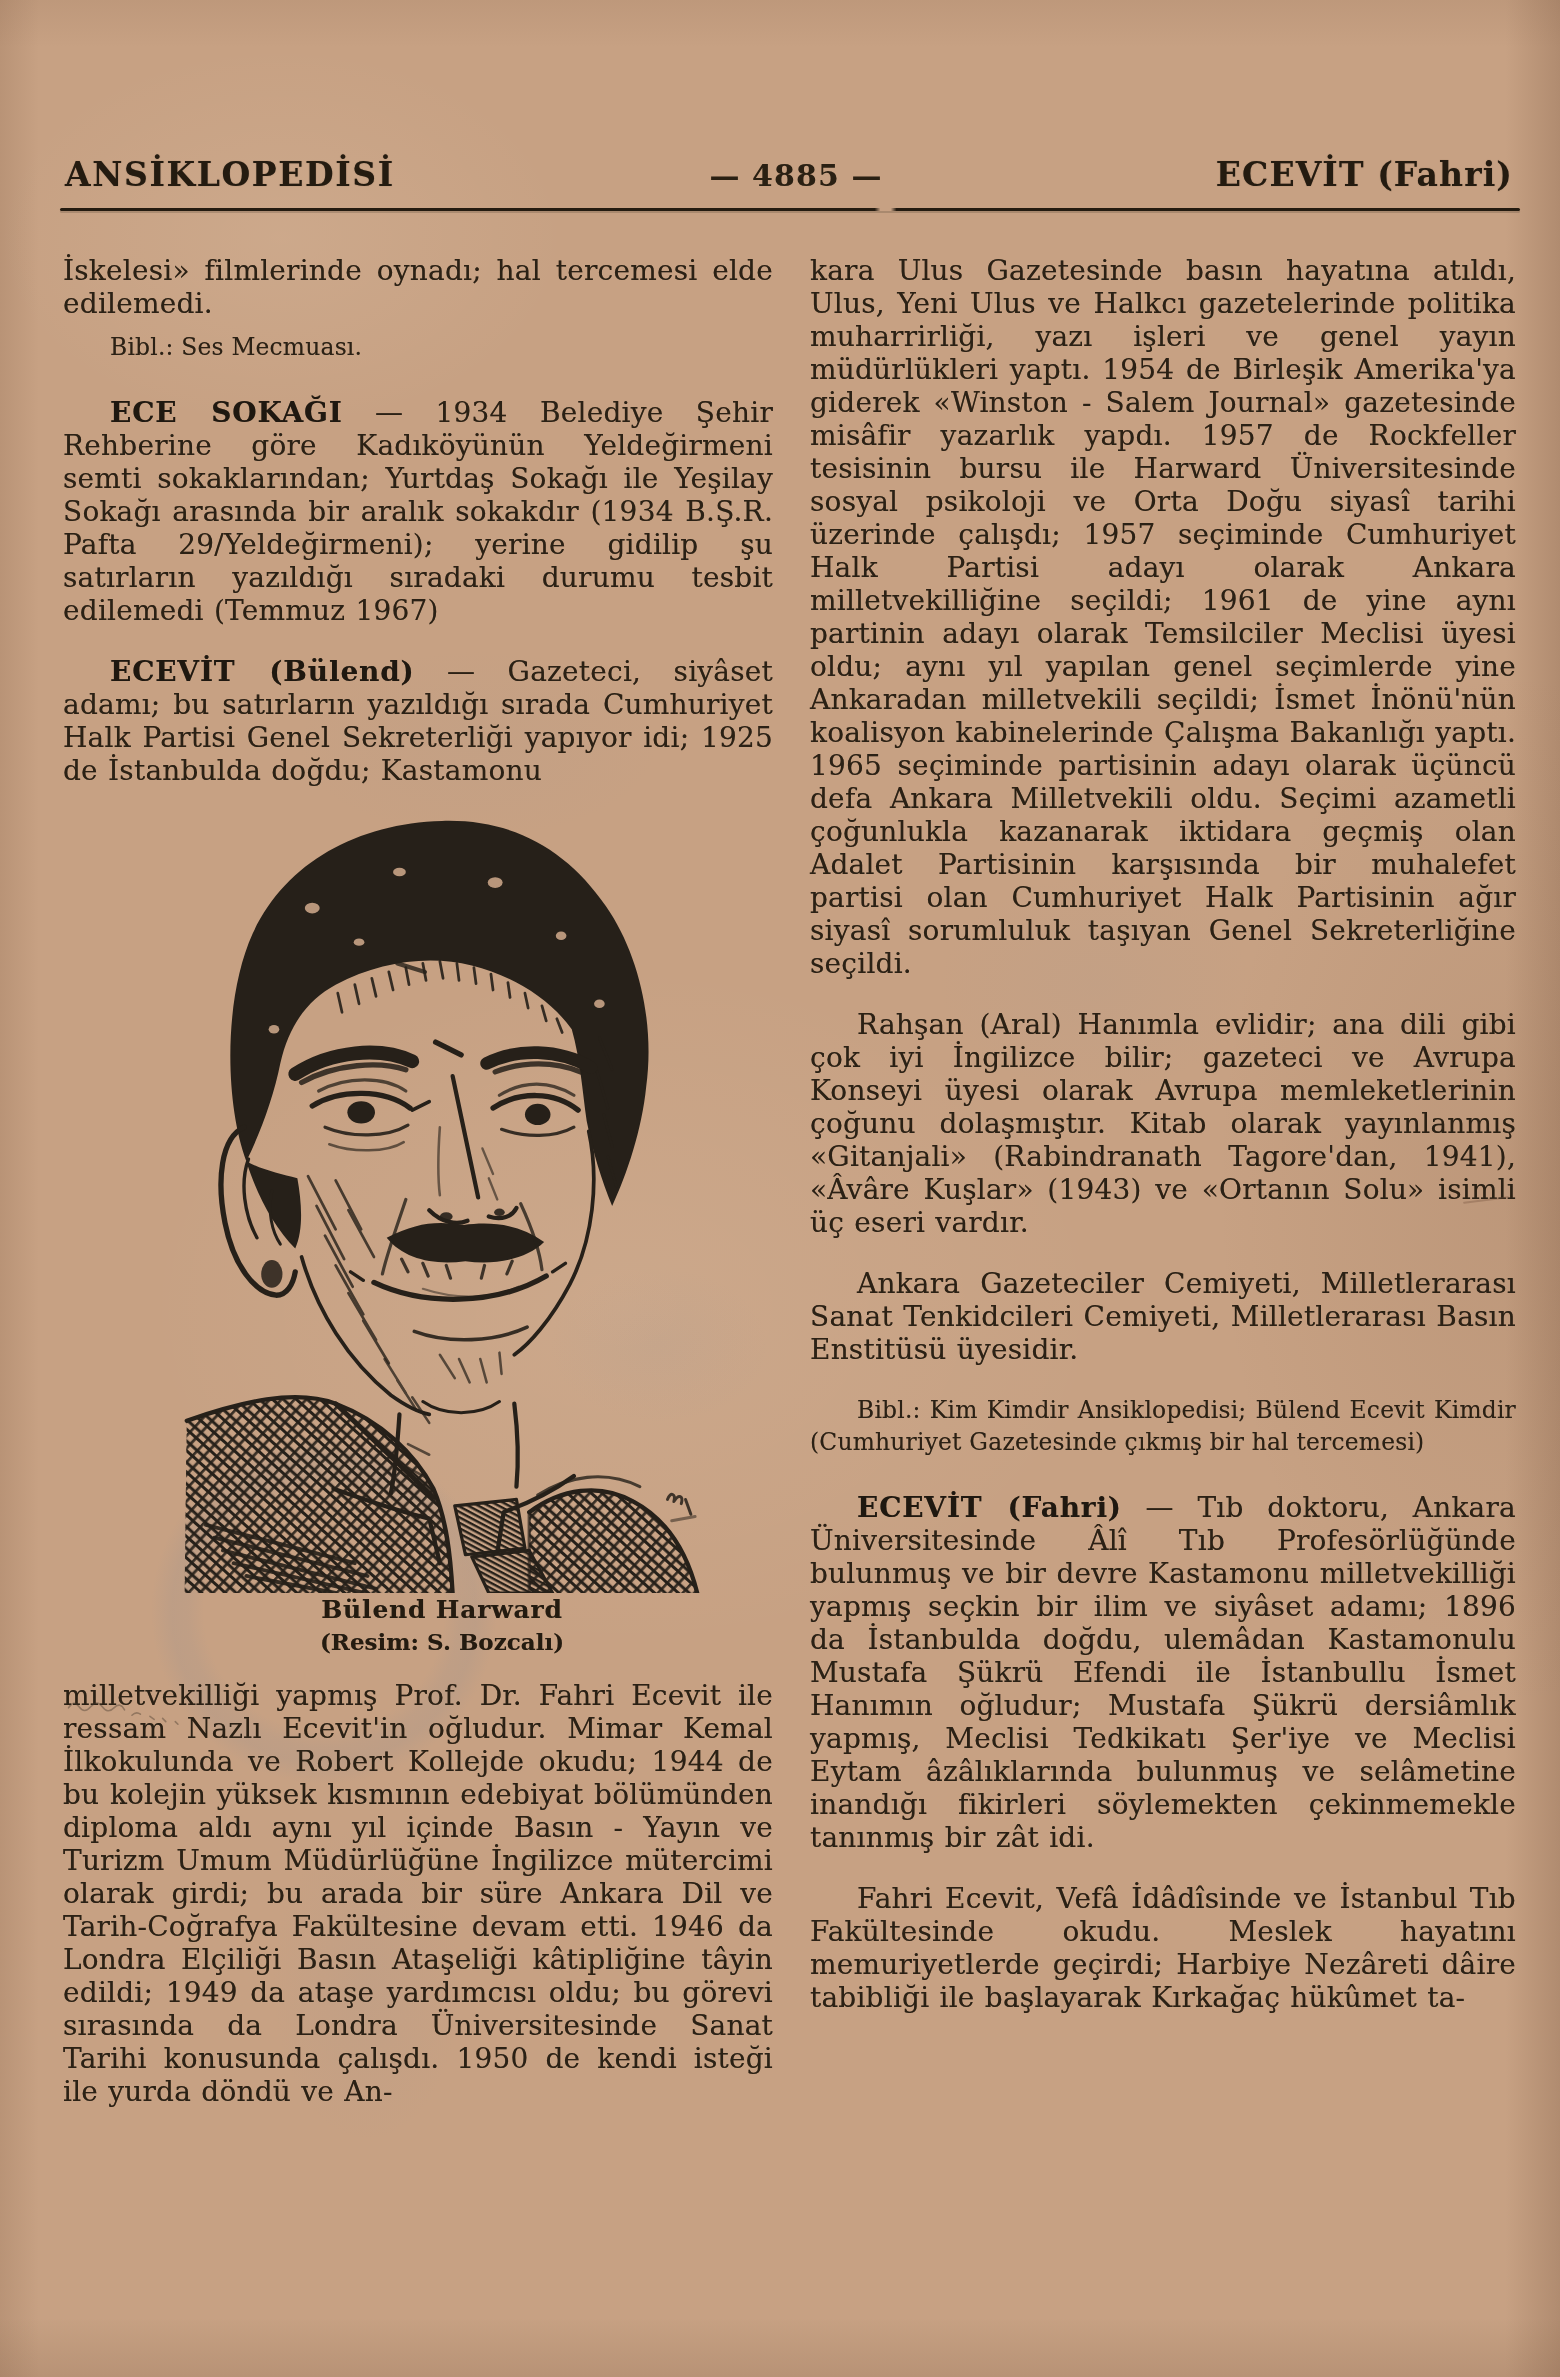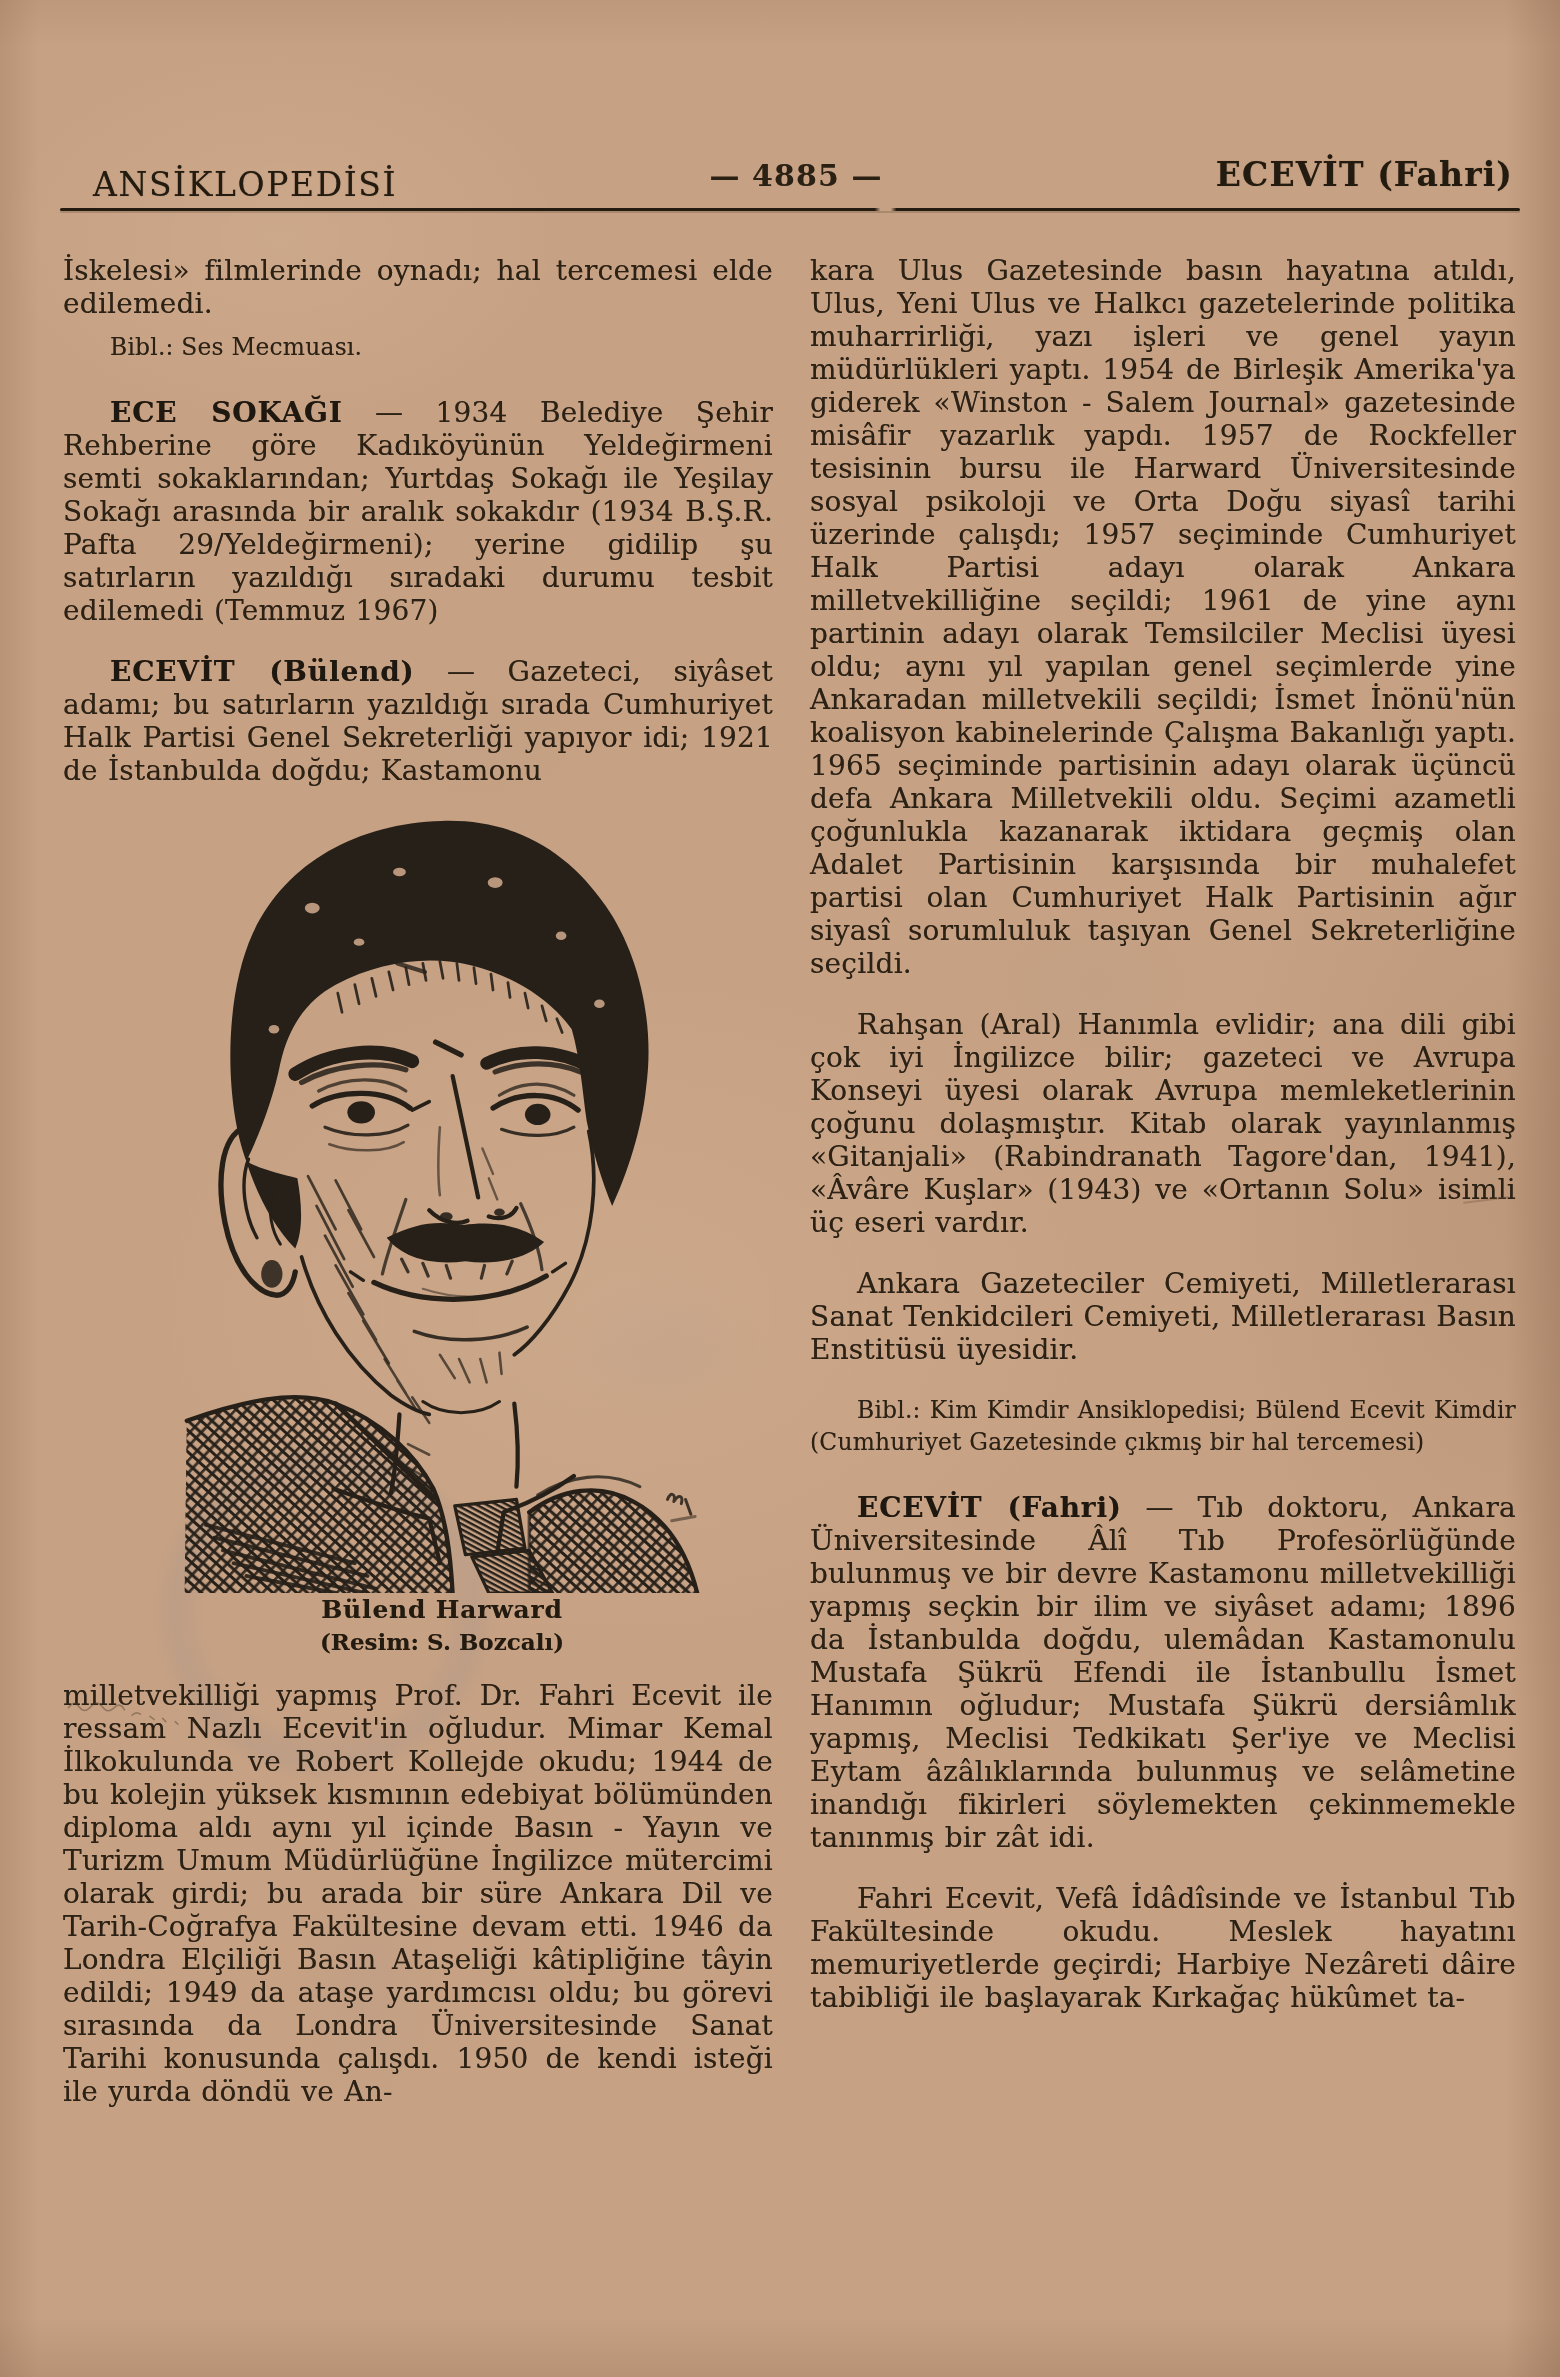--- a/index.html
+++ b/index.html
@@ -20,21 +20,21 @@
   .stains{
     position:absolute;inset:0;pointer-events:none;
     background:
       radial-gradient(circle at 324px 1611px, rgba(125,135,150,0) 0 120px, rgba(125,135,150,.10) 136px, rgba(125,135,150,.13) 152px, rgba(125,135,150,0) 173px),
       radial-gradient(ellipse 138px 229px at 367px 1983px, rgba(130,140,155,.08), transparent 70%),
       radial-gradient(ellipse 229px 159px at 1095px 984px, rgba(135,145,160,.06), transparent 70%),
       radial-gradient(ellipse 159px 112px at 659px 1345px, rgba(130,140,150,.07), transparent 70%),
       radial-gradient(ellipse 266px 138px at 478px 744px, rgba(135,145,155,.05), transparent 70%);
   }
   .header{position:absolute;top:155px;left:0;width:100%;height:45px;}
-  .pub{position:absolute;left:65px;top:10px;font-weight:normal;font-size:33px;letter-spacing:1.6px;color:#241b10;text-shadow:0 0 0.8px rgba(36,27,16,.5);margin-left:28px;}
+  .pub{position:absolute;left:65px;top:0;font-weight:bold;font-size:33px;letter-spacing:1.6px;color:#241b10;text-shadow:0 0 0.8px rgba(36,27,16,.5);}
   .pageno{position:absolute;left:0;top:3.2px;width:100%;text-align:center;font-weight:bold;font-size:30px;letter-spacing:1.1px;color:#2a2013;margin-left:16px;}
   .refword{position:absolute;right:47px;top:0;font-weight:bold;font-size:33px;letter-spacing:1.1px;color:#241b10;text-shadow:0 0 0.8px rgba(36,27,16,.5);}
   .rule{
     position:absolute;top:208px;left:60px;width:1460px;height:3.2px;border-radius:1.6px;
     background:linear-gradient(to right,#241b10 0 55.8%, rgba(36,27,16,0) 56.2% 56.9%, #241b10 57.3% 100%);
     box-shadow:0 2.1px 0 rgba(36,27,16,.18);
   }
   .col{position:absolute;top:254px;}
   .col.left{left:63px;width:710px;}
   .col.right{left:810px;width:706px;}
@@ -71,21 +71,21 @@
     <div class="pub">ANSİKLOPEDİSİ</div>
     <div class="pageno">— 4885 —</div>
     <div class="refword">ECEVİT (Fahri)</div>
   </div>
   <div class="rule"></div>
 
   <div class="col left">
     <p class="body">İskelesi» filmlerinde oynadı; hal tercemesi elde edilemedi.</p>
     <p class="bibl mt-s">Bibl.: Ses Mecmuası.</p>
     <p class="body indent mt-l"><b class="hw">ECE SOKAĞI</b> <span>— 1934 Belediye Şehir Rehberine göre Kadıköyünün Yeldeğirmeni semti sokaklarından; Yurtdaş Sokağı ile Yeşilay Sokağı arasında bir aralık sokakdır (1934 B.Ş.R. Pafta 29/Yeldeğirmeni); yerine gidilip şu satırların yazıldığı sıradaki durumu tesbit edilemedi (Temmuz 1967)</span></p>
-    <p class="body indent mt-m"><b class="hw">ECEVİT (Bülend)</b> <span>— Gazeteci, siyâset adamı; bu satırların yazıldığı sırada Cumhuriyet Halk Partisi Genel Sekreterliği yapıyor idi; 1921 de İstanbulda doğdu; Kastamonu</span></p>
+    <p class="body indent mt-m"><b class="hw">ECEVİT (Bülend)</b> <span>— Gazeteci, siyâset adamı; bu satırların yazıldığı sırada Cumhuriyet Halk Partisi Genel Sekreterliği yapıyor idi; 1925 de İstanbulda doğdu; Kastamonu</span></p>
 
     <figure>
       <svg width="532" height="787" viewBox="0 0 500 740" xmlns="http://www.w3.org/2000/svg">
         <defs>
           <pattern id="hx1" patternUnits="userSpaceOnUse" width="15" height="15" patternTransform="rotate(42)">
               <path d="M0 2 H15 M0 9 H15" stroke="#262019" stroke-width="2.8"></path>
             </pattern>
           <pattern id="hx2" patternUnits="userSpaceOnUse" width="17" height="17" patternTransform="rotate(-47)">
               <path d="M0 3 H17 M0 11 H17" stroke="#262019" stroke-width="2.6"></path>
             </pattern>

